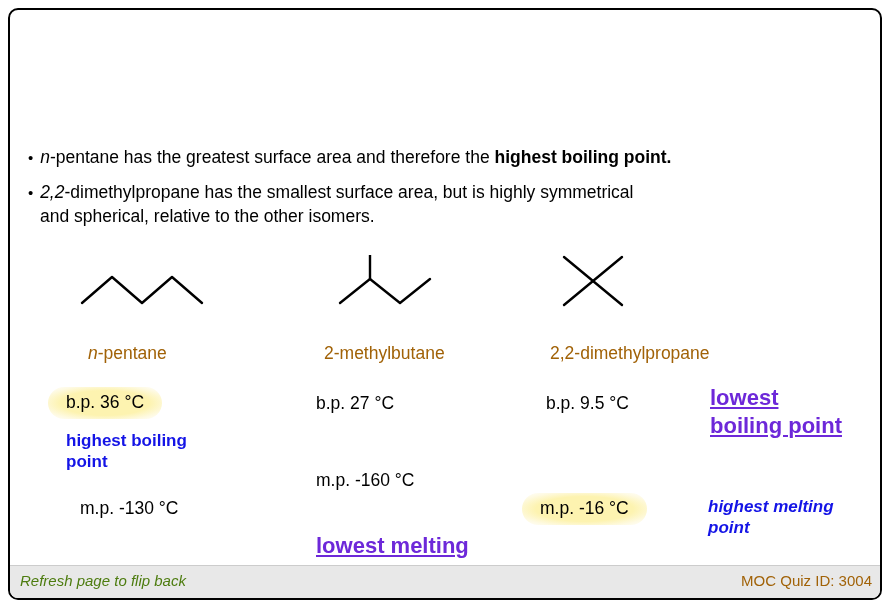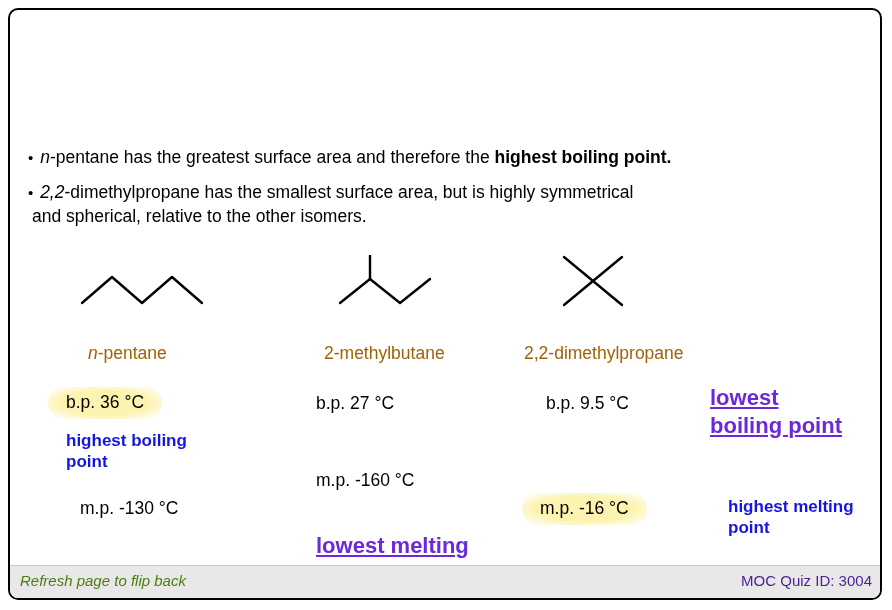--- a/index.html
+++ b/index.html
@@ -118,39 +118,39 @@
     top: 6px;
     font-size: 15px;
     font-style: italic;
     color: #4d7c0f;
   }
   .footer-right {
     position: absolute;
     right: 12px;
     top: 6px;
     font-size: 15px;
-    color: #4c1d95;
+    color: #a16207;
   }
 </style>
 </head>
 <body>
 
 <div id="card">
 
   <div class="bullets">
 
     <div class="bullet">
       <span class="dot">•</span>
       <span class="ital">n</span><span>-pentane has the greatest surface area and therefore the </span><span class="bold">highest boiling point.</span>
     </div>
 
     <div class="bullet b2">
       <span class="dot">•</span>
       <span class="ital">2,2</span><span>-dimethylpropane has the smallest surface area, but is highly symmetrical</span>
-      <div style="margin-left:4px;">and spherical, relative to the other isomers.</div>
+      <div style="margin-left:12px;">and spherical, relative to the other isomers.</div>
     </div>
 
   </div>
 
   <div class="molecules">
 
     <div class="mol" style="left:62px;">
       <svg width="210" height="70" viewBox="0 0 210 70">
         <polyline points="10,48 40,22 70,48 100,22 130,48" fill="none" stroke="#000" stroke-width="2.4" stroke-linecap="round" stroke-linejoin="round"></polyline>
       </svg>
@@ -171,21 +171,21 @@
     </div>
 
   </div>
 
   <div class="col-name" style="left:78px; top:333px;">
     <span class="ital">n</span><span>-pentane</span>
   </div>
 
   <div class="col-name" style="left:314px; top:333px;">2-methylbutane</div>
 
-  <div class="col-name" style="left:514px; top:333px;text-align:right;">2,2-dimethylpropane</div>
+  <div class="col-name" style="left:540px; top:333px;text-align:right;">2,2-dimethylpropane</div>
 
   <div class="val highlight" style="left:38px; top:377px;">b.p. 36 °C</div>
   <div class="val" style="left:306px; top:383px;">b.p. 27 °C</div>
   <div class="val" style="left:536px; top:383px;">b.p. 9.5 °C</div>
 
   <div class="note-blue" style="left:56px; top:420px;">
     <div>highest boiling</div>
     <div>point</div>
   </div>
 
@@ -196,21 +196,21 @@
 
   <div class="val" style="left:70px; top:488px;">m.p. -130 °C</div>
   <div class="val" style="left:306px; top:460px;">m.p. -160 °C</div>
   <div class="val highlight" style="left:512px; top:483px;">m.p. -16 °C</div>
 
   <div class="note-black" style="left:306px; top:522px;">
     <div>lowest melting</div>
     <div>point</div>
   </div>
 
-  <div class="note-blue" style="left:718px; top:486px;">
+  <div class="note-blue" style="left:698px; top:486px;font-style:italic;">
     <div>highest melting</div>
     <div>point</div>
   </div>
 
   <div class="footer">
     <div class="footer-left">Refresh page to flip back</div>
     <div class="footer-right">MOC Quiz ID: 3004</div>
   </div>
 
 </div>

